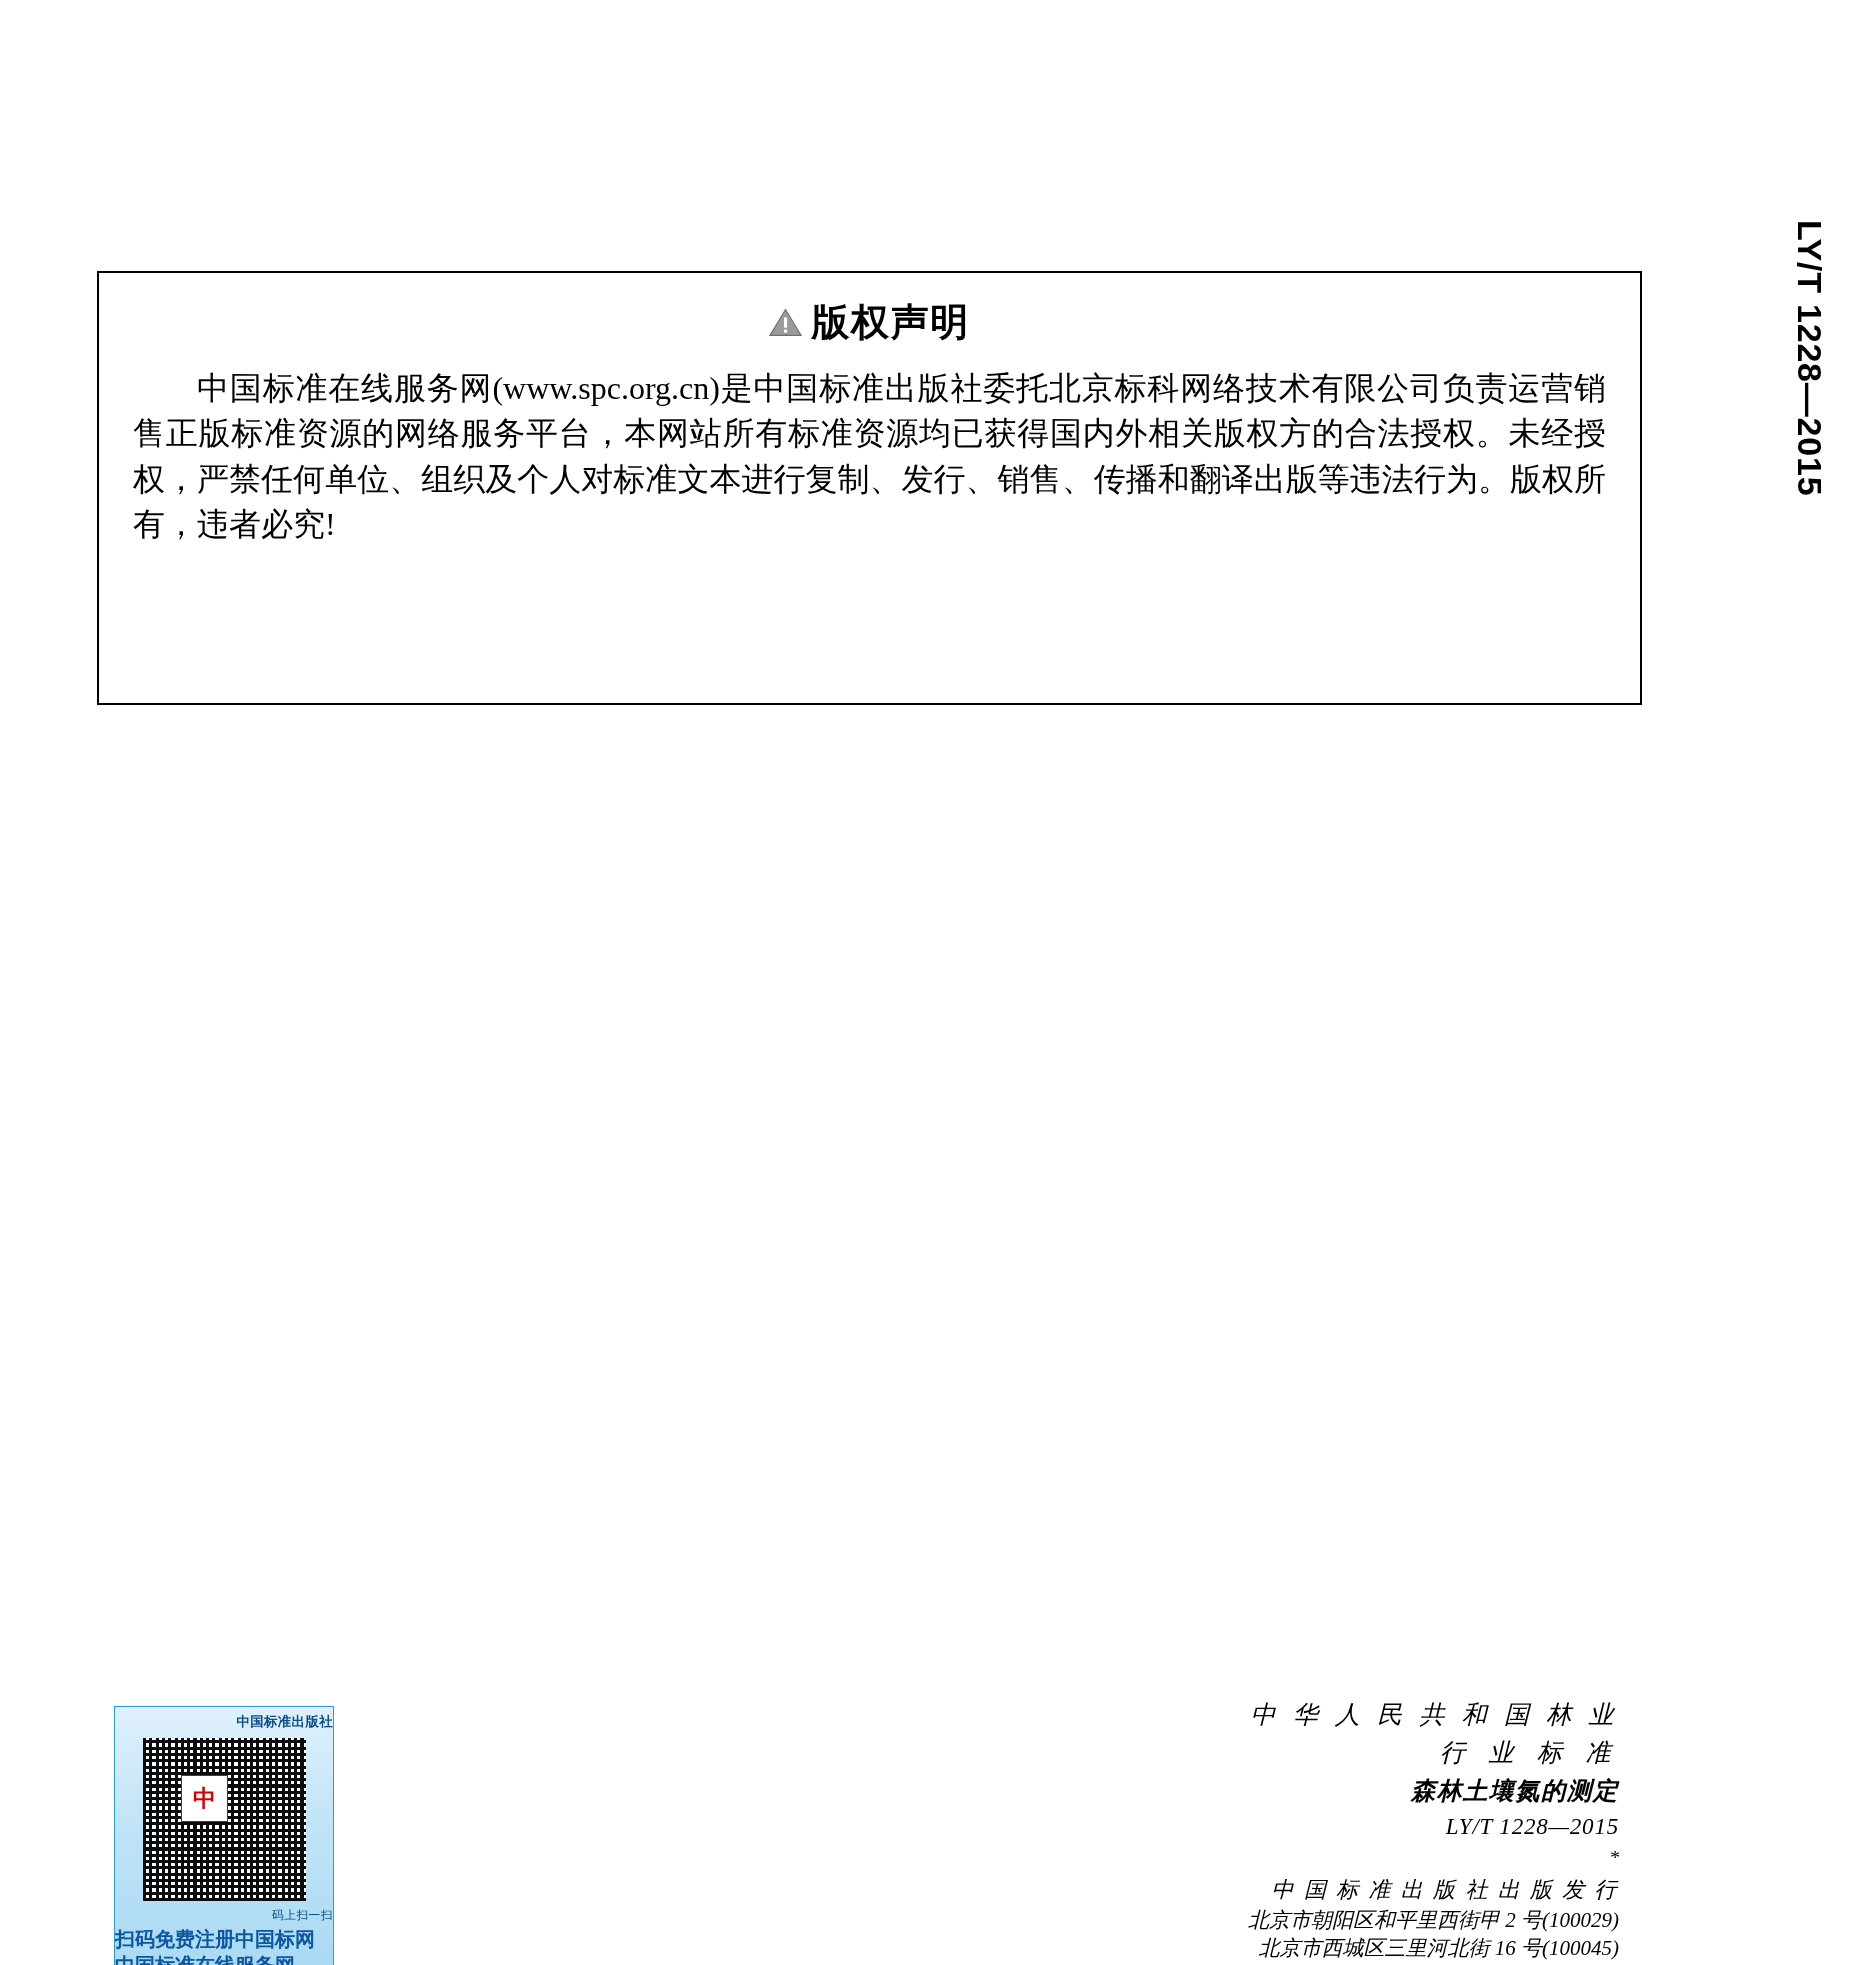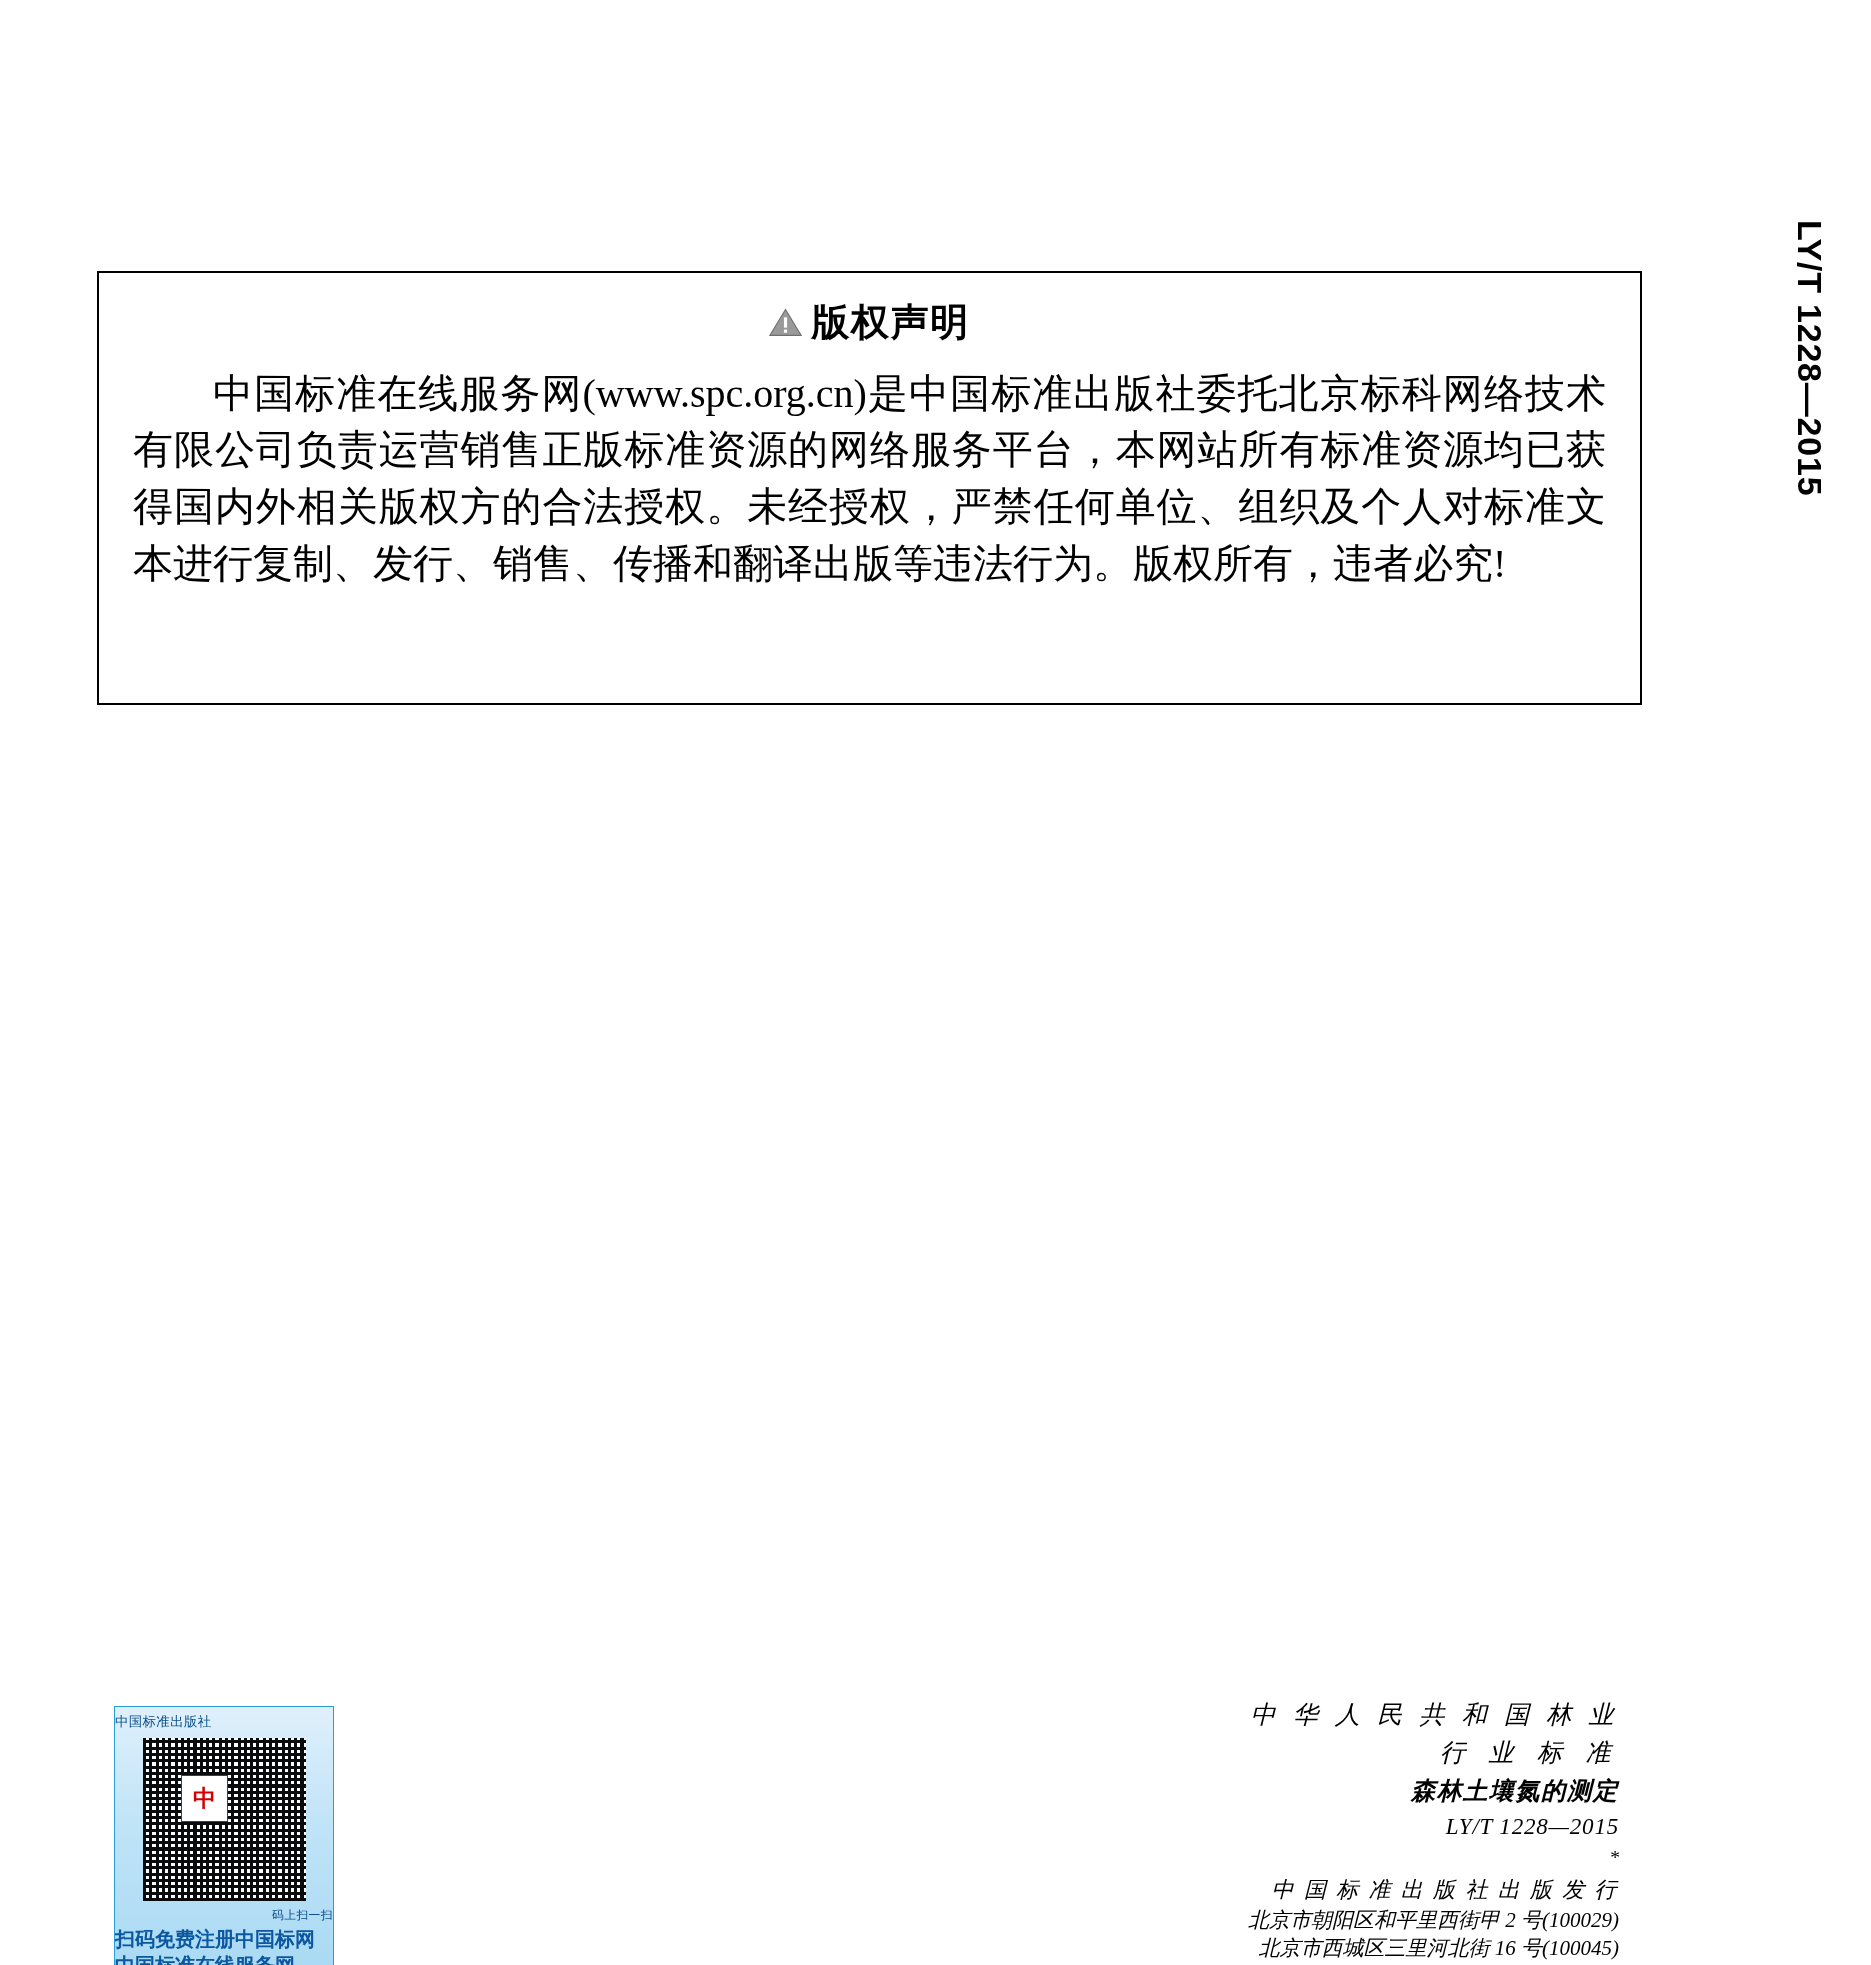--- a/index.html
+++ b/index.html
@@ -57,47 +57,47 @@
     position: relative;
   }
   .warn-icon svg { display: block; }
   .copyright-title {
     font-size: 38px;
     font-weight: bold;
     letter-spacing: 1.6px;
   }
   .copyright-body {
     margin: 17.3px 34px 0 34px;
-    font-size: 40px;
+    font-size: 32px;
     line-height: 1.42;
     text-align: justify;
     text-justify: inter-ideograph;
     text-indent: 2em;
     letter-spacing: 0px;
   }
 
   
   .qr-card {
     position: absolute;
     left: 114px;
     top: 1706px;
     width: 220px;
     height: 275px;
     background: linear-gradient(180deg,#dff0fb 0%, #bfe3f7 45%, #a8d9f3 100%);
     border: 1.2px solid #2a9fd6;
     box-sizing: border-box;
     overflow: hidden;
   }
   .qr-card-title {
-    text-align: left;
+    text-align: right;
     font-size: 13.4px;
     color: #0b4f8a;
     margin-top: 5.5px;
     letter-spacing: 0.4px;
-    font-weight: normal;
+    font-weight: bold;
   }
   .qr-matrix {
     position: absolute;
     left: 28px;
     top: 31px;
     width: 163px;
     height: 163px;
     background-color: #ffffff;
     background-image:
       repeating-linear-gradient(90deg, #000 0 3.1px, transparent 3.1px 6.3px),

